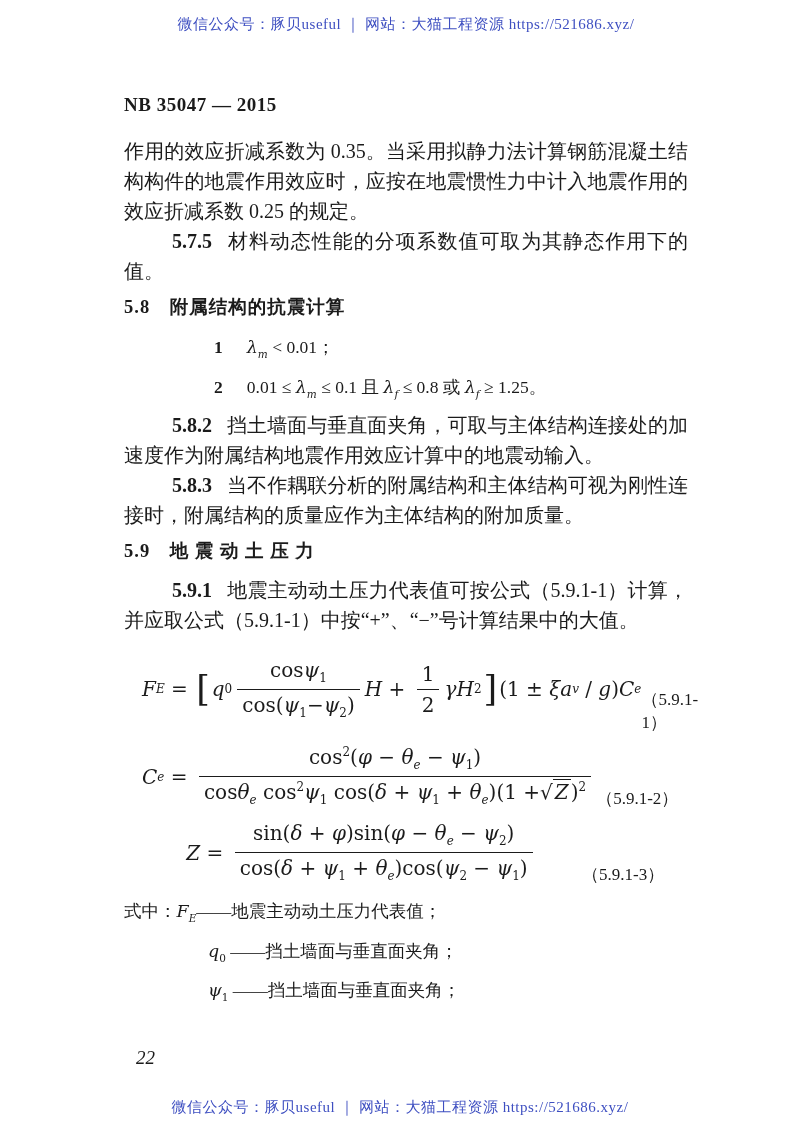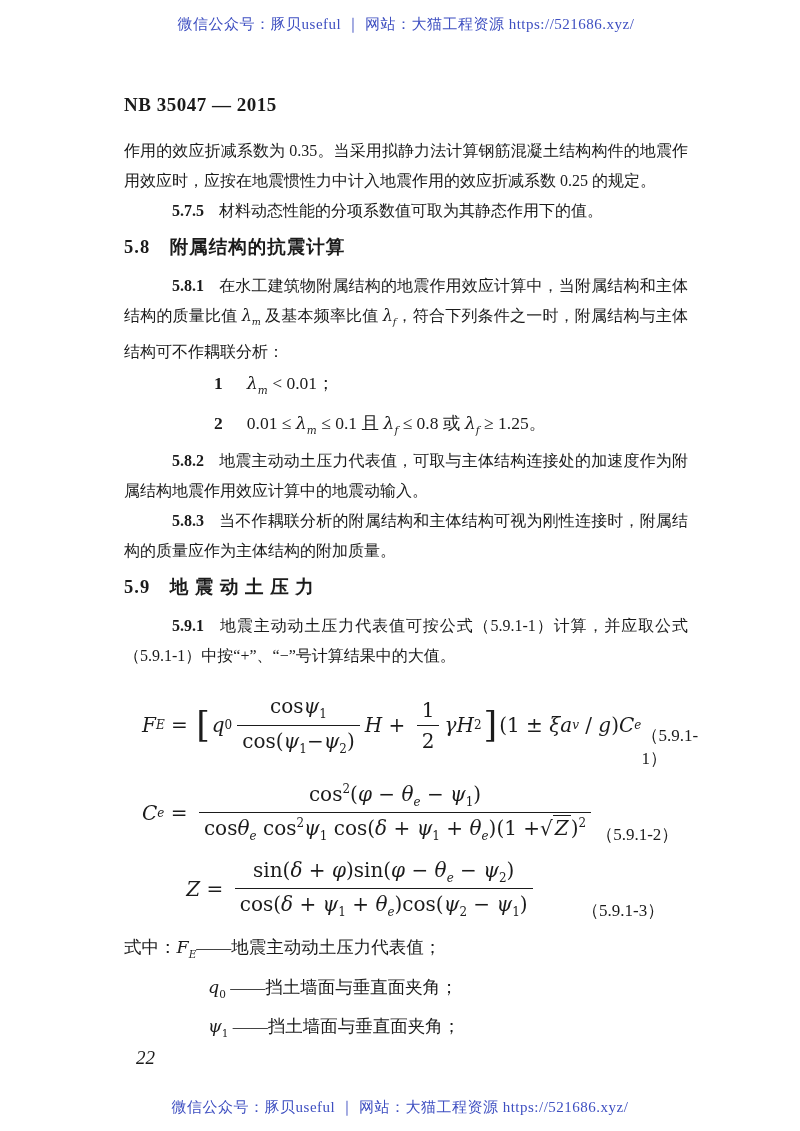--- a/index.html
+++ b/index.html
@@ -8,21 +8,21 @@
     position:relative; width:800px; height:1131px; background:#ffffff;
     font-family:"Liberation Serif","DejaVu Serif",serif; color:#1b1b1b;
     overflow:hidden; margin:0 auto;padding-left:12px;
   }
   .banner { text-align:center; font-size:15px; color:#3e4fc1; letter-spacing:.5px; }
   .banner-top { padding-top:15px; }
   .banner-bottom { position:absolute; bottom:14px; left:0; width:100%; }
   .banner .lnk { color:#3e4fc1; text-decoration:none; }
   .content { padding:0 112px; }
   .doc-code { margin-top:60px; font-size:19px; font-weight:700; letter-spacing:.5px; }
-  .para { font-size:16px; line-height:30px; text-align:justify; margin-top:0; }
+  .para { font-size:20px; line-height:30px; text-align:justify; margin-top:0; }
   .first-para { margin-top:20px; }
   .cnum { font-weight:700; margin-right:15px;margin-left:48px; }
   .sec-h { font-weight:700; font-size:18.5px; margin:8px 0 12px; letter-spacing:1px; }
   .list-item { margin-left:42px; line-height:33px; font-size:17.5px; }
   .list-item .cnum { margin-right:24px; }
   .imath { font-family:"DejaVu Serif","Liberation Serif",serif; }
   .it { font-style:italic; }
   sub,sup { font-size:60%; font-style:normal; }
   sub.it { font-style:italic; }
   .eq-row { display:flex; align-items:center; margin:9px 0 9px 18px; }
@@ -55,34 +55,31 @@
     <div class="doc-code">NB 35047 — 2015</div>
 
     <p class="para first-para">作用的效应折减系数为 0.35。当采用拟静力法计算钢筋混凝土结构构件的地震作用效应时，应按在地震惯性力中计入地震作用的效应折减系数 0.25 的规定。</p>
 
     <p class="para">
       <span class="cnum">5.7.5</span><span>材料动态性能的分项系数值可取为其静态作用下的值。</span>
     </p>
 
     <h3 class="sec-h">5.8　附属结构的抗震计算</h3>
 
-    <p class="para">
-      <span class="cnum">5.8.1</span><span>在水工建筑物附属结构的地震作用效应计算中，当附属结构和主体结构的质量比值 </span><span class="imath"><span class="it">λ</span><sub class="it">m</sub></span><span> 及基本频率比值 </span><span class="imath"><span class="it">λ</span><sub class="it">f</sub></span><span>，符合下列条件之一时，附属结构与主体结构可不作耦联分析：</span>
-    </p>
 
     <p class="list-item">
       <span class="cnum">1</span><span class="imath"><span class="it">λ</span><sub class="it">m</sub></span><span> &lt; 0.01；</span>
     </p>
 
     <p class="list-item">
       <span class="cnum">2</span><span>0.01 ≤ </span><span class="imath"><span class="it">λ</span><sub class="it">m</sub></span><span> ≤ 0.1 且 </span><span class="imath"><span class="it">λ</span><sub class="it">f</sub></span><span> ≤ 0.8 或 </span><span class="imath"><span class="it">λ</span><sub class="it">f</sub></span><span> ≥ 1.25。</span>
     </p>
 
     <p class="para">
-      <span class="cnum">5.8.2</span><span>地震主动动土压力代表值，可取与主体结构连接处的加速度作为附属结构地震作用效应计算中的地震动输入。</span>
+      <span class="cnum">5.8.2</span><span>挡土墙面与垂直面夹角，可取与主体结构连接处的加速度作为附属结构地震作用效应计算中的地震动输入。</span>
     </p>
 
     <p class="para">
       <span class="cnum">5.8.3</span><span>当不作耦联分析的附属结构和主体结构可视为刚性连接时，附属结构的质量应作为主体结构的附加质量。</span>
     </p>
 
     <h3 class="sec-h">5.9　地 震 动 土 压 力</h3>
 
     <p class="para">
       <span class="cnum">5.9.1</span><span>地震主动动土压力代表值可按公式（5.9.1-1）计算，并应取公式（5.9.1-1）中按“+”、“−”号计算结果中的大值。</span>

